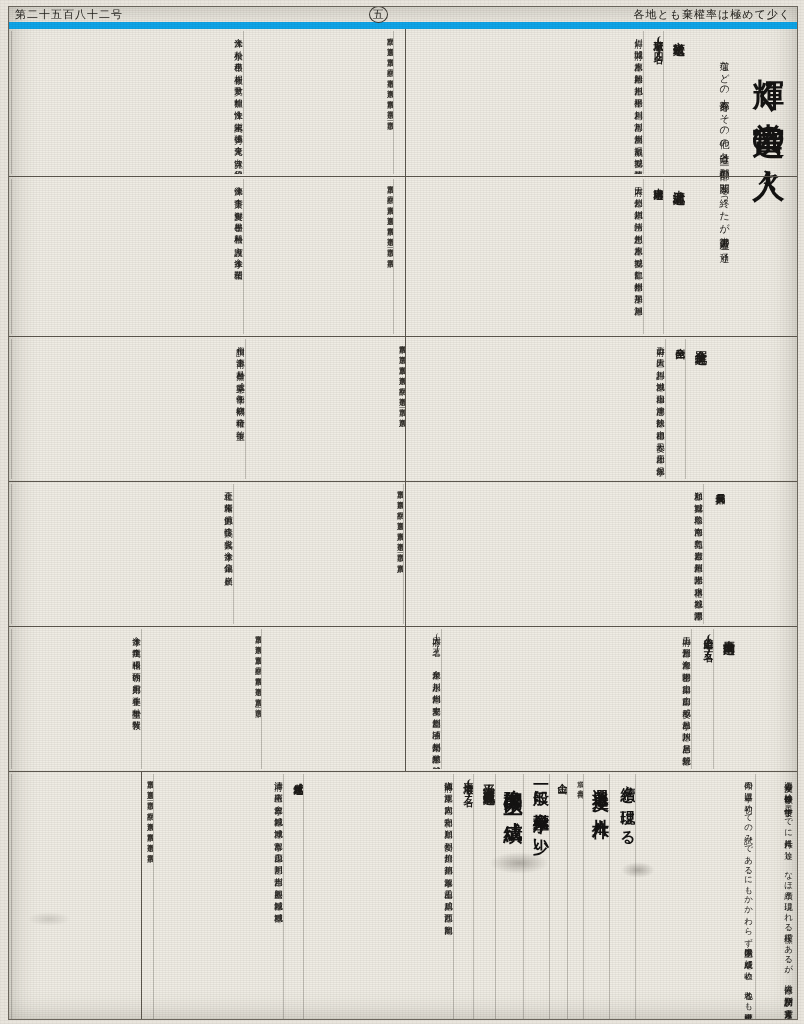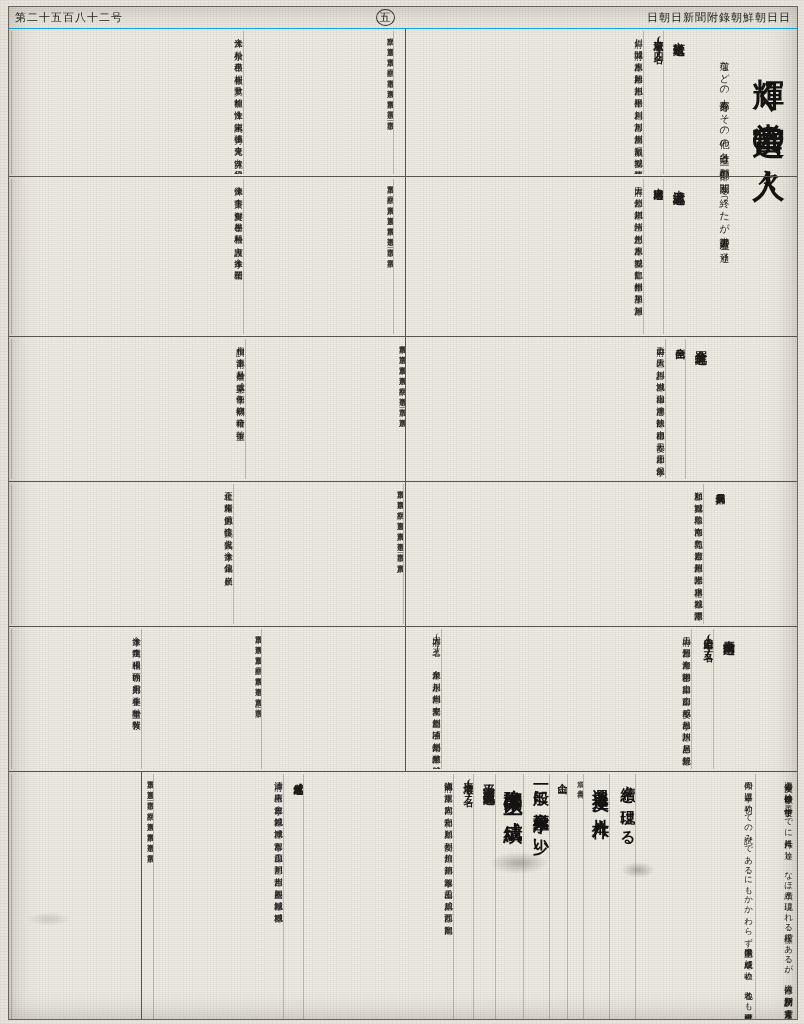--- a/index.html
+++ b/index.html
@@ -33,21 +33,21 @@
     mix-blend-mode:multiply;
   }
   .smudge{
     position:absolute;pointer-events:none;border-radius:50%;
     background:radial-gradient(ellipse at center, rgba(70,65,58,.35), rgba(70,65,58,0) 70%);
   }
 
   
   .masthead{
     position:absolute;left:0;right:0;top:0;height:22px;
-    border-bottom:1px solid #0ea5e9;
+    border-bottom:7px solid #0ea5e9;
     display:flex;align-items:center;justify-content:space-between;
     padding:0 6px;box-sizing:border-box;
   }
   .mh-left,.mh-right{
     font-family:"DejaVu Serif",serif;
     font-size:11px;letter-spacing:1px;color:#22201c;white-space:nowrap;
   }
   .mh-page{
     font-family:"DejaVu Serif",serif;font-size:11px;color:#22201c;
     border:1px solid #3a3731;border-radius:50%;padding:0 3px;
@@ -110,21 +110,21 @@
 </style>
 </head>
 <body>
 
 <div id="page">
   <div class="paper">
 
     <div class="masthead">
       <div class="mh-left">第二十五百八十二号</div>
       <div class="mh-page">五</div>
-      <div class="mh-right">日朝日新聞附錄朝鮮朝日日</div>
+      <div class="mh-right">各地とも棄權率は極めて少く</div>
     </div>
 
     <div class="content">
 
       <div class="headline">輝く當選の人々</div>
       <div class="lede">道などの大部分をその他の各道は一部郡部の開票を終ったが當選者左の通り</div>
 
       <div class="band" style="top:0;height:148px;">
         <div class="col nb" style="width:110px;"></div>
         <div class="col c-head" style="width:22px;">京畿道</div>

